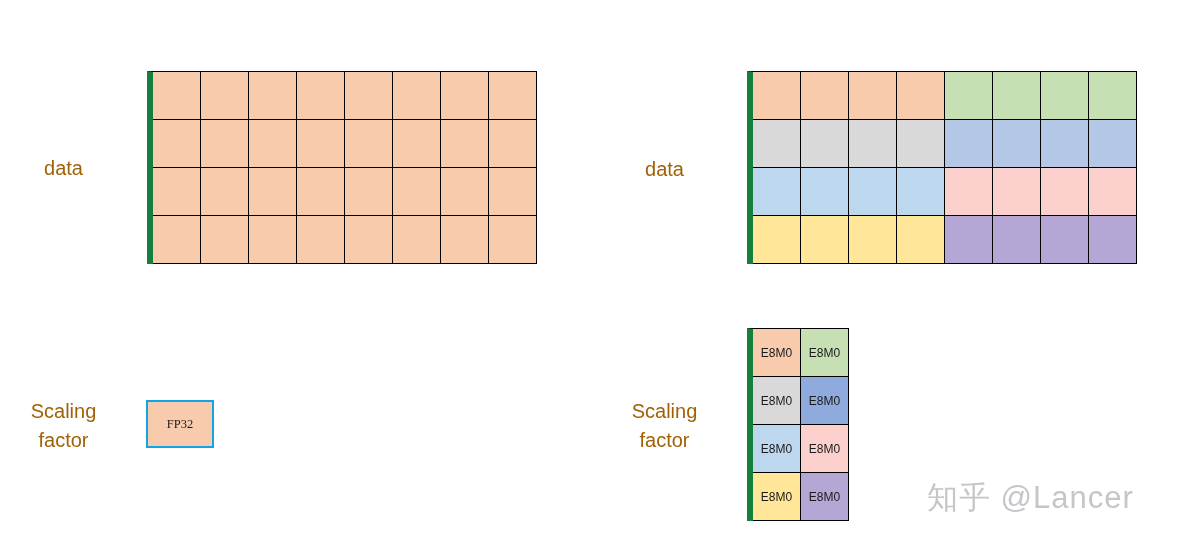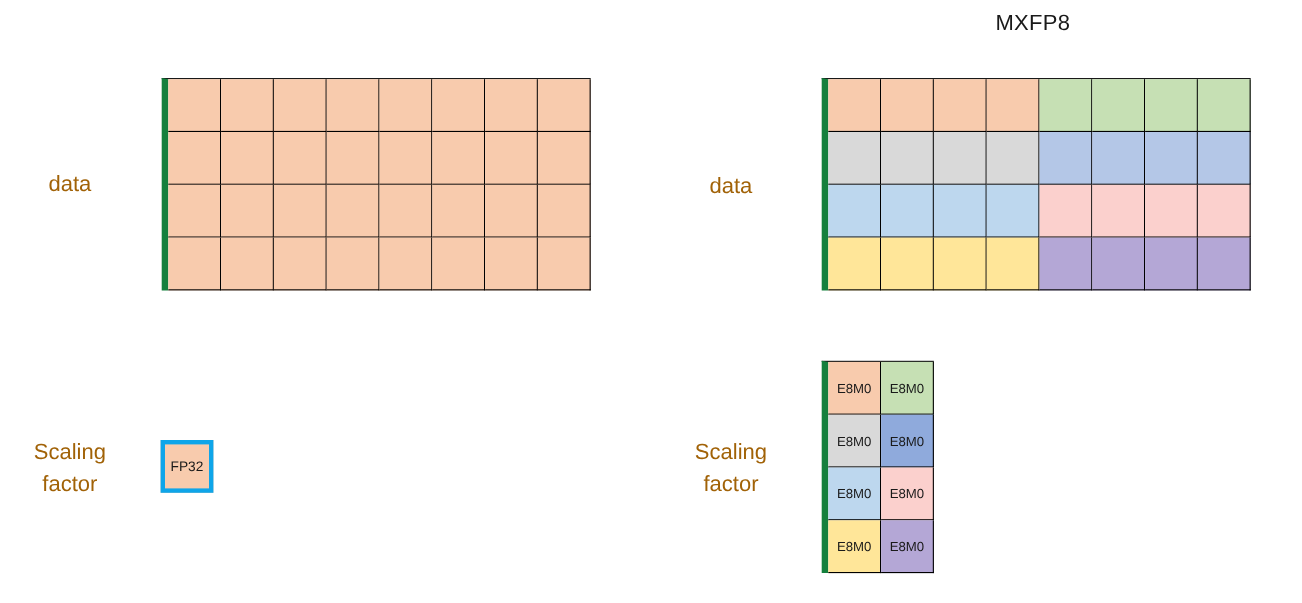--- a/index.html
+++ b/index.html
@@ -59,29 +59,30 @@
     align-items: center;
     justify-content: center;
     font-size: 12px;
     color: #1a1a1a;
   }
 
   .scalar-box {
     position: absolute;
     left: 146px;
     top: 400px;
-    width: 48px;
+    width: 68px;
     height: 48px;
     box-sizing: border-box;
-    border: 4px solid #0ea5e9;
+    border: 2px solid #0ea5e9;
     display: flex;
     align-items: center;
     justify-content: center;
     font-size: 12.5px;
     color: #1a1a1a;
+    font-family: Liberation Serif, serif;
   }
 
   .watermark {
     position: absolute;
     left: 927px;
     top: 477px;
     font-size: 31px;
     letter-spacing: 1px;
     color: #c6c6ca;
     white-space: nowrap;
@@ -133,21 +134,20 @@
 
   <div class="side-label scaling-label-left">
     <span>Scaling</span><br>
     <span>factor</span>
   </div>
 
   <div class="scalar-box" style="background: rgb(248, 203, 173);">
     <span>FP32</span>
   </div>
 
-  <div class="panel-title title-mxfp8">MXFP8</div>
 
   <div class="side-label data-label-right">data</div>
 
   <div class="grid grid-mxfp8-data" style="grid-template-columns: repeat(8, 48px);">
       <div class="cell" style="background: rgb(248, 203, 173);"></div>
       <div class="cell" style="background: rgb(248, 203, 173);"></div>
       <div class="cell" style="background: rgb(248, 203, 173);"></div>
       <div class="cell" style="background: rgb(248, 203, 173);"></div>
       <div class="cell" style="background: rgb(198, 224, 180);"></div>
       <div class="cell" style="background: rgb(198, 224, 180);"></div>
@@ -188,14 +188,15 @@
       <div class="cell" style="background: rgb(248, 203, 173);">E8M0</div>
       <div class="cell" style="background: rgb(198, 224, 180);">E8M0</div>
       <div class="cell" style="background: rgb(217, 217, 217);">E8M0</div>
       <div class="cell" style="background: rgb(143, 170, 220);">E8M0</div>
       <div class="cell" style="background: rgb(189, 215, 238);">E8M0</div>
       <div class="cell" style="background: rgb(251, 208, 205);">E8M0</div>
       <div class="cell" style="background: rgb(255, 230, 153);">E8M0</div>
       <div class="cell" style="background: rgb(180, 167, 214);">E8M0</div>
     </div>
 
+  <div class="watermark" style="color: rgb(198, 198, 202);">知乎 @Lancer</div>
 
 </div>
 
 </body></html>

